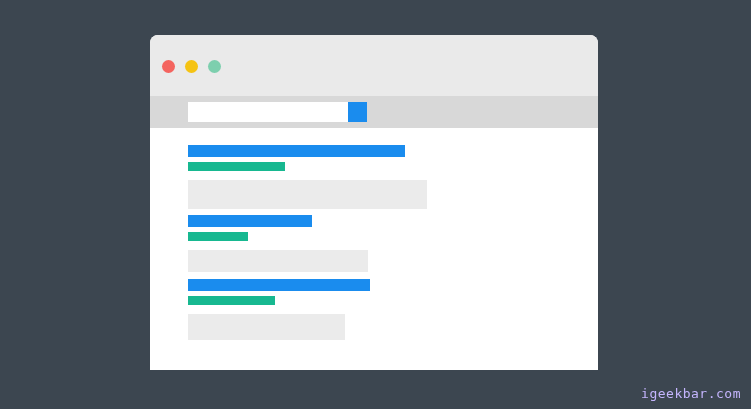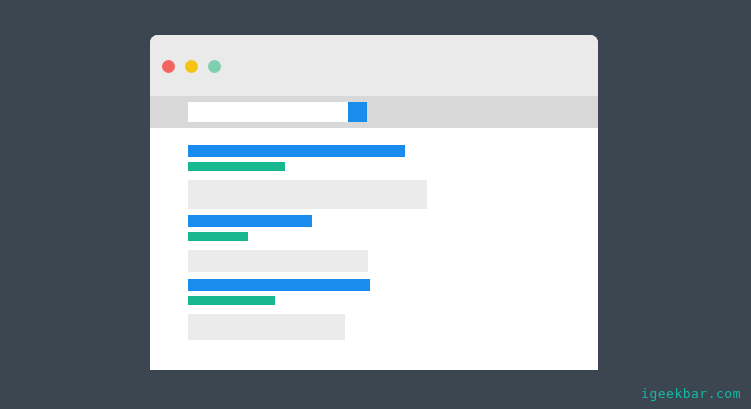--- a/index.html
+++ b/index.html
@@ -132,21 +132,21 @@
   #result-block-3 { top: 151px; }
   #result-block-3 .result-title-bar { width: 182px; }
   #result-block-3 .result-url-bar   { width: 87px; }
   #result-block-3 .result-desc-box  { width: 157px; height: 26px; margin-top: 9px; }
 
   
   #watermark {
     position: absolute;
     right: 10px;
     bottom: 8px;
-    color: #14b8a6;
+    color: #c4b5fd;
     font-family: "DejaVu Sans Mono", monospace;
     font-size: 13px;
     letter-spacing: 0.5px;
     user-select: none;
   }
 </style>
 </head>
 <body>
 
 <div id="browser-window">

